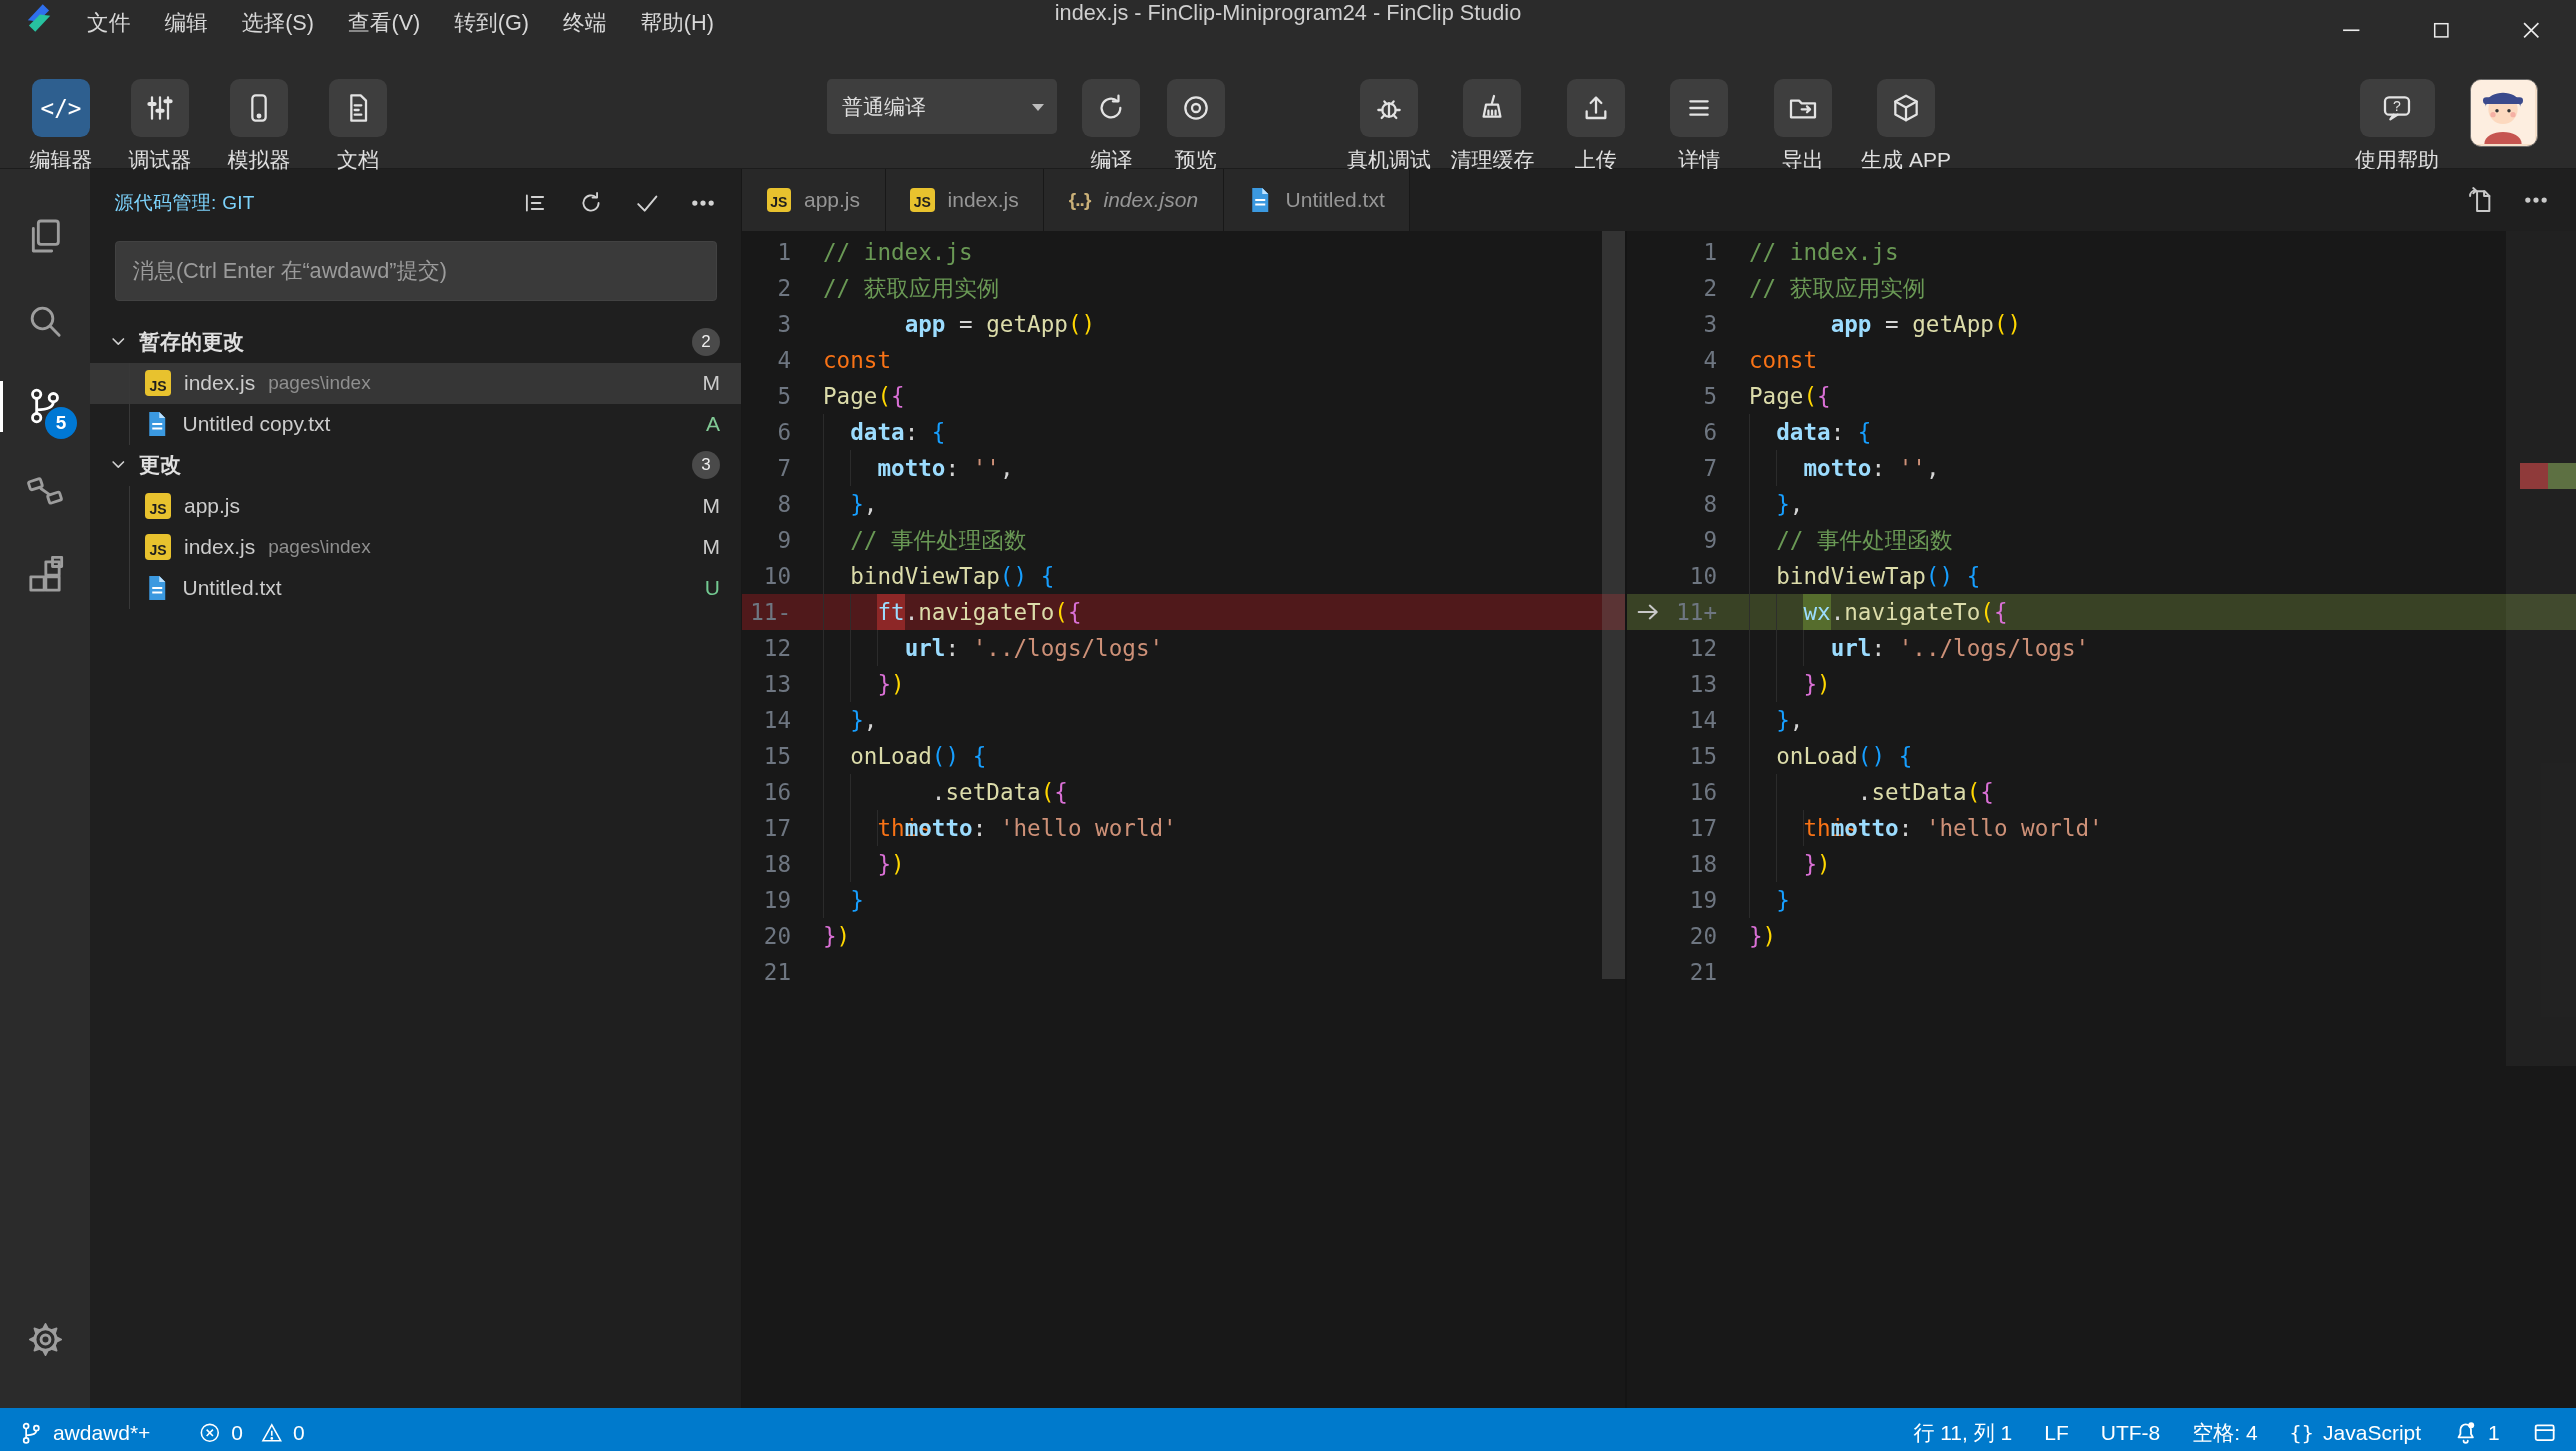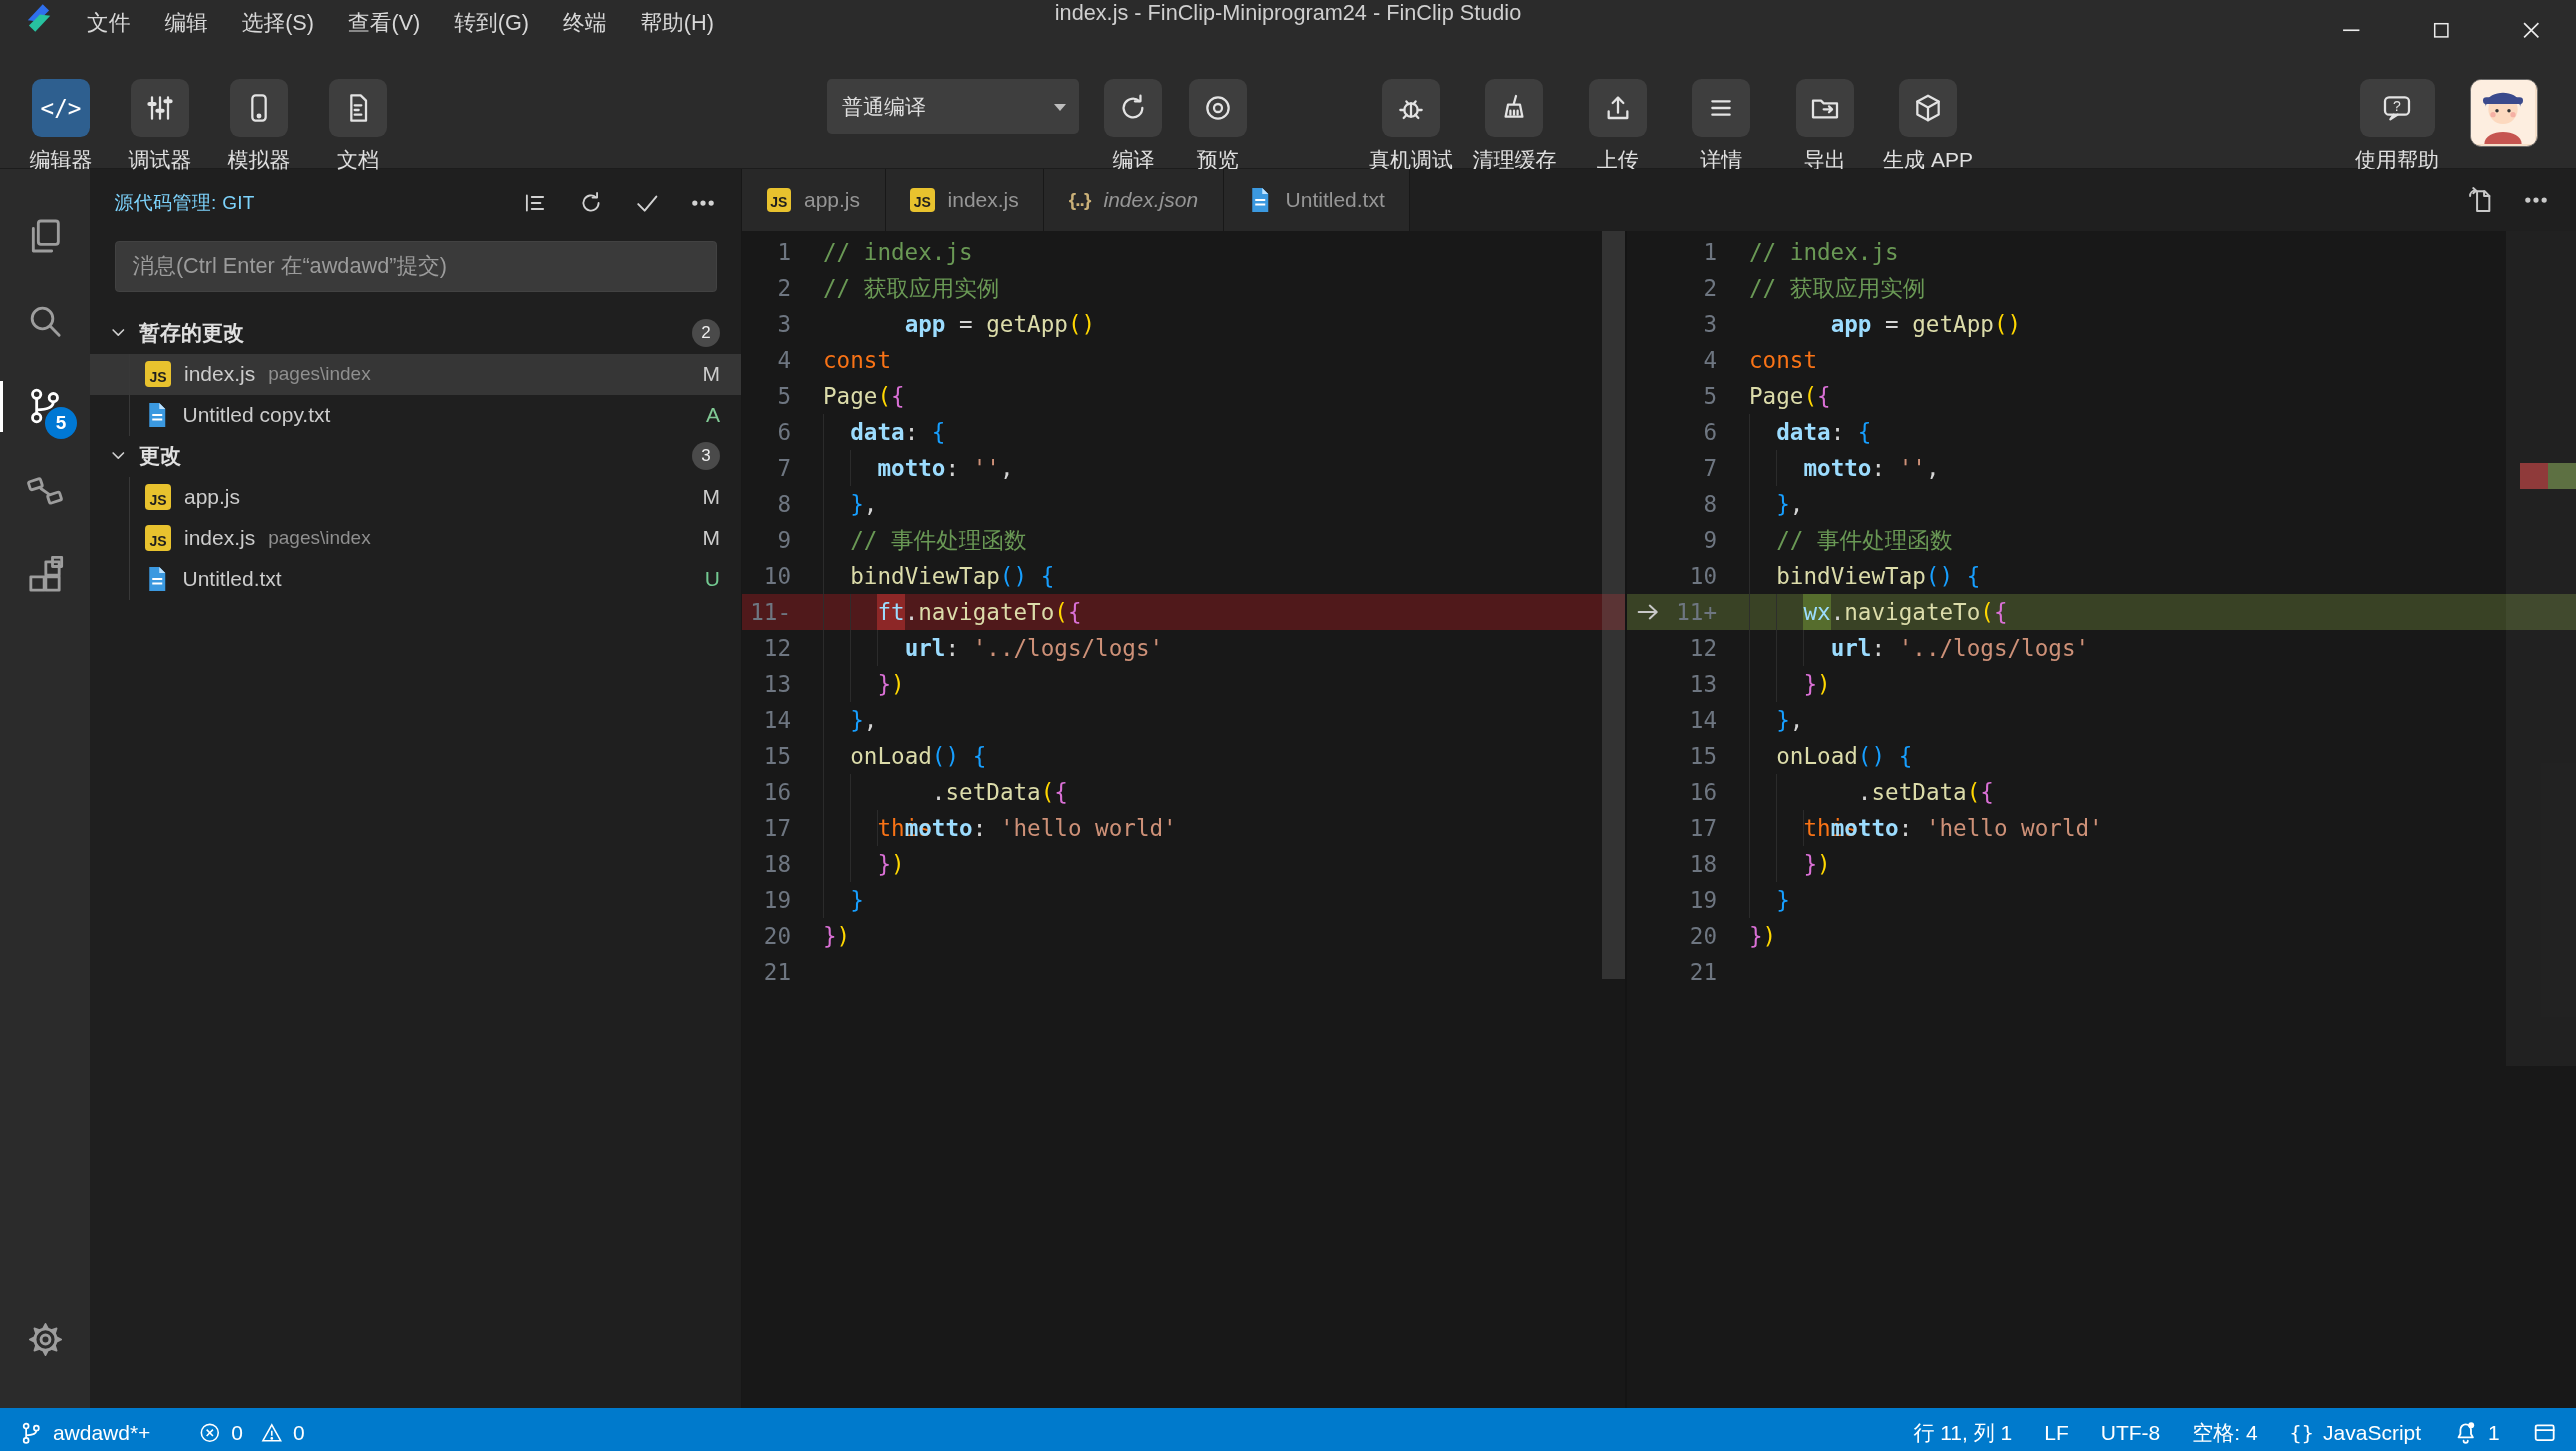--- a/index.html
+++ b/index.html
@@ -20,21 +20,21 @@
   .tgroup { position:absolute; top:19px; display:flex; align-items:flex-start; }
   .tg-left { left:24.5px; gap:26px; }
   .tg-center { left:827px; gap:9.4px; }
   .tg-right { right:38px; gap:28px; }
   .tbtn { display:flex; flex-direction:column; align-items:center; min-width:73px; }
   .tile { width:58px; height:58px; border-radius:9.4px; background:#3e3e3e; display:flex; align-items:center;
           justify-content:center; color:#e3e3e3; }
   .tbtn.active .tile { background:#2e5f8f; color:#fff; }
   .tlabel { font-size:21px; color:#e0e0e0; margin-top:9.4px; white-space:nowrap; }
   .codeglyph { font-family:"DejaVu Sans Mono",monospace; font-size:22.6px; }
-  .select { width:252px; height:55px; background:#3e3e3e; border-radius:4.7px; display:flex; align-items:center;
+  .select { width:230px; height:55px; background:#3e3e3e; border-radius:4.7px; display:flex; align-items:center;
             padding:0 15px; font-size:21px; color:#dedede; margin-right:7.5px; position:relative; }
   .select .caret { position:absolute; right:13px; top:24.5px; width:0; height:0;
             border-left:6.6px solid transparent; border-right:6.6px solid transparent; border-top:7.5px solid #bdbdbd; }
   .gap-lg { width:90px; }
   .avatar-box { width:68px; height:68px; border-radius:11.3px; border:1.9px solid #6a6a6a; overflow:hidden; background:#f6dfc9; }
 
   
   .main { display:flex; height:1239px; }
 
   .activitybar { width:90px; background:#2b2b2b; display:flex; flex-direction:column; align-items:center;
@@ -46,21 +46,21 @@
                background:#0078d4; color:#fff; font-size:19px; font-weight:700; display:flex; align-items:center;
                justify-content:center; padding:0 5.7px; }
   .act-spacer { flex:1; }
   .gear { margin-bottom:26px; }
 
   .sidebar { width:652px; background:#1f1f1f; display:flex; flex-direction:column; flex:none; border-right:0.9px solid #171717;}
   .sb-header { height:68px; display:flex; align-items:center; padding:0 24.5px; }
   .sb-title { font-size:19px; color:#7dd3fc; letter-spacing:0.3px; }
   .sb-actions { margin-left:auto; display:flex; gap:28px; color:#d2d2d2; }
   .sb-actions .aicon { width:28px; height:28px; display:flex; align-items:center; justify-content:center; }
-  .commit-input { margin:3.8px 24.5px 0; height:51px; background:#3a3a3a; border:0.9px solid #424242; border-radius:3.8px;
+  .commit-input { margin:3.8px 24.5px 0; height:60px; background:#3a3a3a; border:0.9px solid #424242; border-radius:3.8px;
                   color:#cfcfcf; font-size:21.7px; padding:0 17px; outline:none; width:calc(100% - 49px);
                   font-family:"Liberation Sans","DejaVu Sans",sans-serif; }
   .commit-input::placeholder { color:#9b9b9b; }
   .tree { margin-top:21px; }
   .trow { height:41px; display:flex; align-items:center; font-size:21px; padding-right:21px; position:relative; }
   .trow.section { padding-left:17px; color:#e0e0e0; font-weight:700; }
   .chev { width:24.5px; height:24.5px; margin-right:7.5px; color:#cfcfcf; flex:none; }
   .badge { margin-left:auto; min-width:28px; height:28px; border-radius:14px; background:#4a4a4a; color:#eee;
            font-size:17px; font-weight:400; display:flex; align-items:center; justify-content:center; padding:0 7.5px; }
   .trow.file { padding-left:55px; color:#cccccc; }

